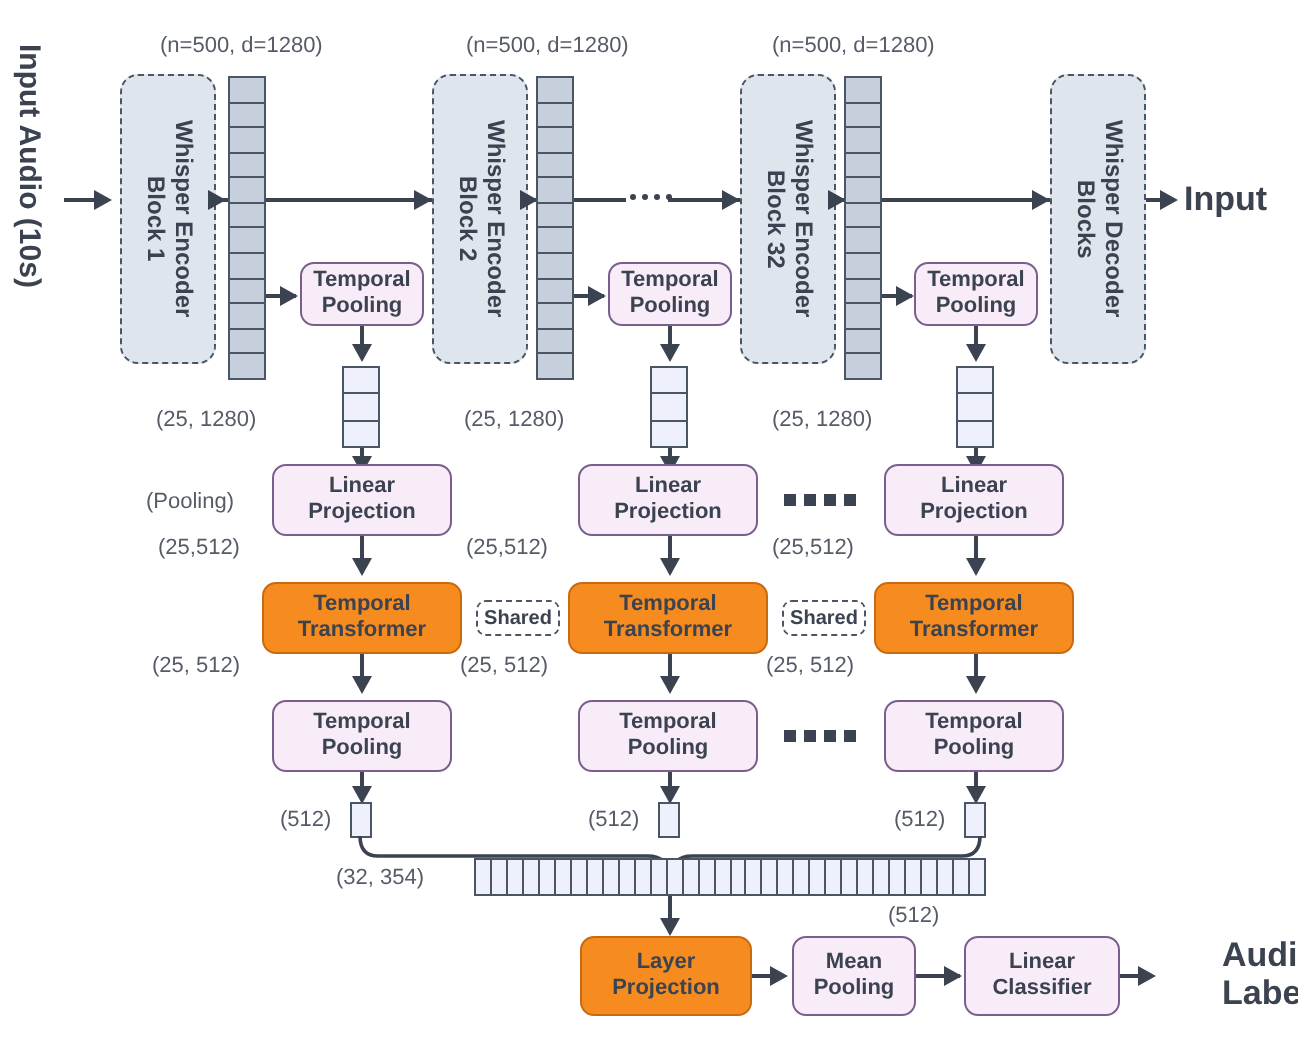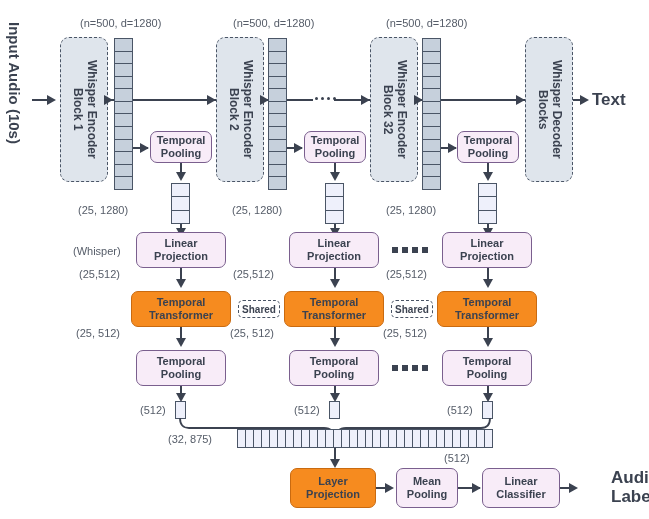--- a/index.html
+++ b/index.html
@@ -228,23 +228,23 @@
 
   <div class="abs vline" style="left:487px;top:224px;height:6px;"></div>
   <div class="abs arrow-d" style="left:483px;top:228px;"></div>
 
   <div class="abs whisper" style="left:525px;top:37px;width:48px;height:145px;">
     <span>Whisper Decoder
 Blocks</span>
   </div>
   <div class="abs hline" style="left:573px;top:99px;width:11px;"></div>
   <div class="abs arrow-r" style="left:580px;top:95px;"></div>
-  <div class="abs bigcap" style="left:592px;top:90px;">Text</div>
-
-  <div class="abs lbl" style="left:73px;top:245px;">(Whisper)</div>
+  <div class="abs bigcap" style="left:592px;top:90px;">Input</div>
+
+  <div class="abs lbl" style="left:73px;top:245px;">(Pooling)</div>
 
   <div class="abs box box-pink" style="left:136px;top:232px;width:90px;height:36px;white-space:pre-line;">Linear
 Projection</div>
   <div class="abs box box-pink" style="left:289px;top:232px;width:90px;height:36px;white-space:pre-line;">Linear
 Projection</div>
   <div class="abs box box-pink" style="left:442px;top:232px;width:90px;height:36px;white-space:pre-line;">Linear
 Projection</div>
 
   <div class="abs dots-sq" style="left:392px;top:247px;">
     <i></i>
@@ -313,21 +313,21 @@
   <div class="abs vstrip-lite" style="left:482px;top:401px;width:11px;height:18px;"></div>
 
   <div class="abs lbl" style="left:140px;top:404px;">(512)</div>
   <div class="abs lbl" style="left:294px;top:404px;">(512)</div>
   <div class="abs lbl" style="left:447px;top:404px;">(512)</div>
 
   <svg class="abs" style="left:170px;top:416px;" width="330" height="26">
     <path d="M 10,2 Q 10,12 19,12 L 154,12 Q 164,12 165,23 Q 166,12 176,12 L 311,12 Q 320,12 320,2" fill="none" stroke="#3b4250" stroke-width="1.8"></path>
   </svg>
 
-  <div class="abs lbl" style="left:168px;top:433px;">(32, 875)</div>
+  <div class="abs lbl" style="left:168px;top:433px;">(32, 354)</div>
 
   <div class="abs hstrip" id="stack32" style="left:237px;top:429px;width:256px;height:19px;">
       <i></i>
       <i></i>
       <i></i>
       <i></i>
       <i></i>
       <i></i>
       <i></i>
       <i></i>

